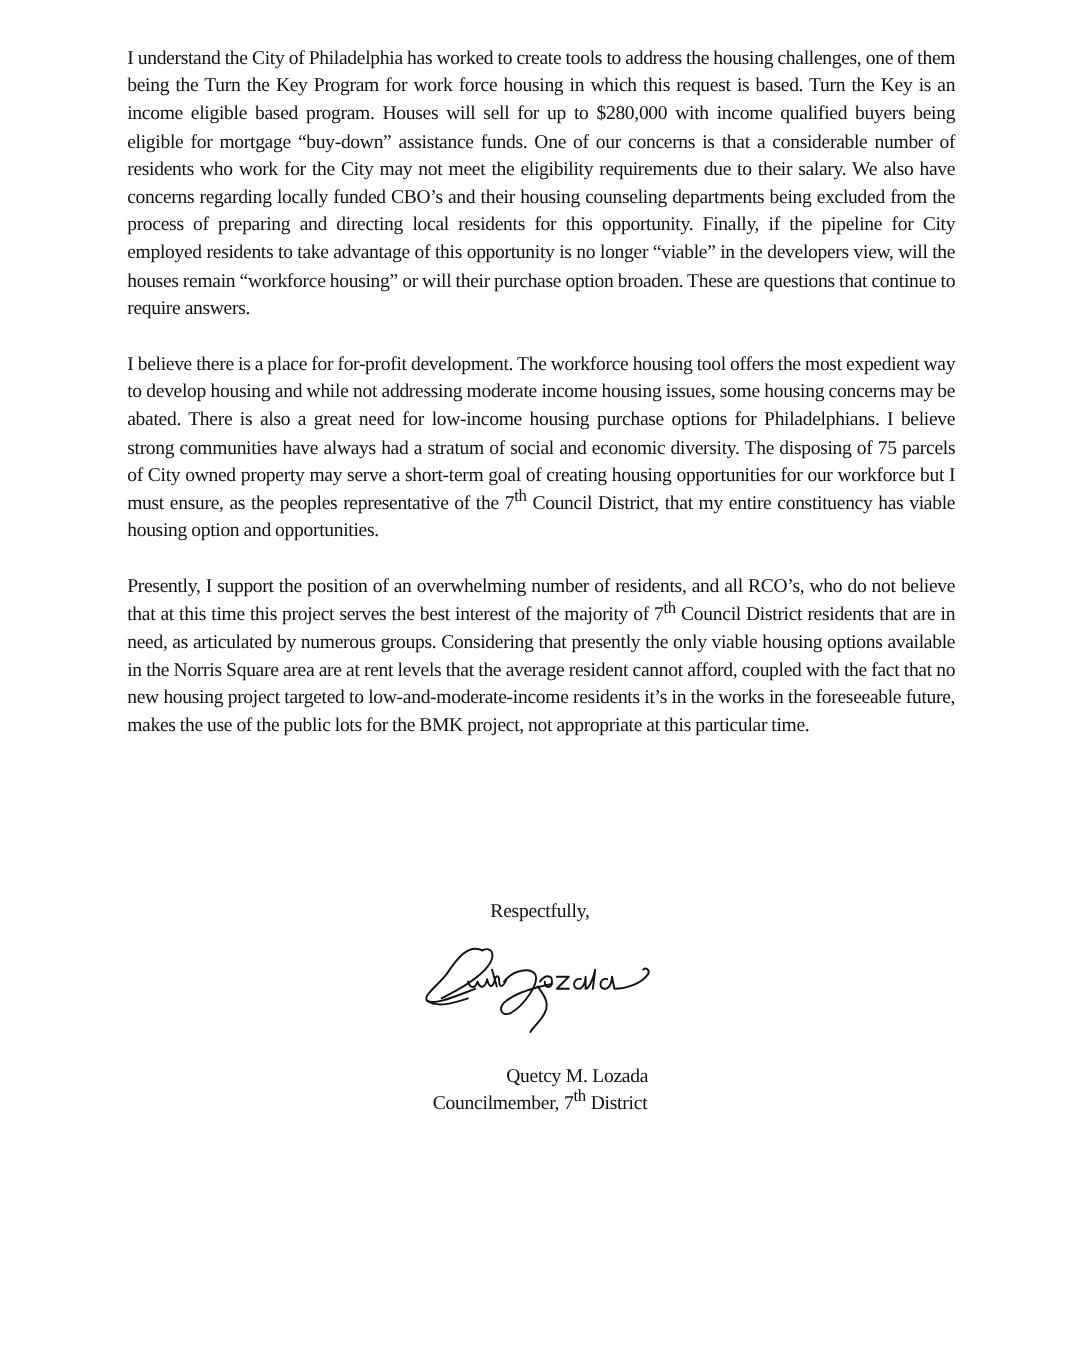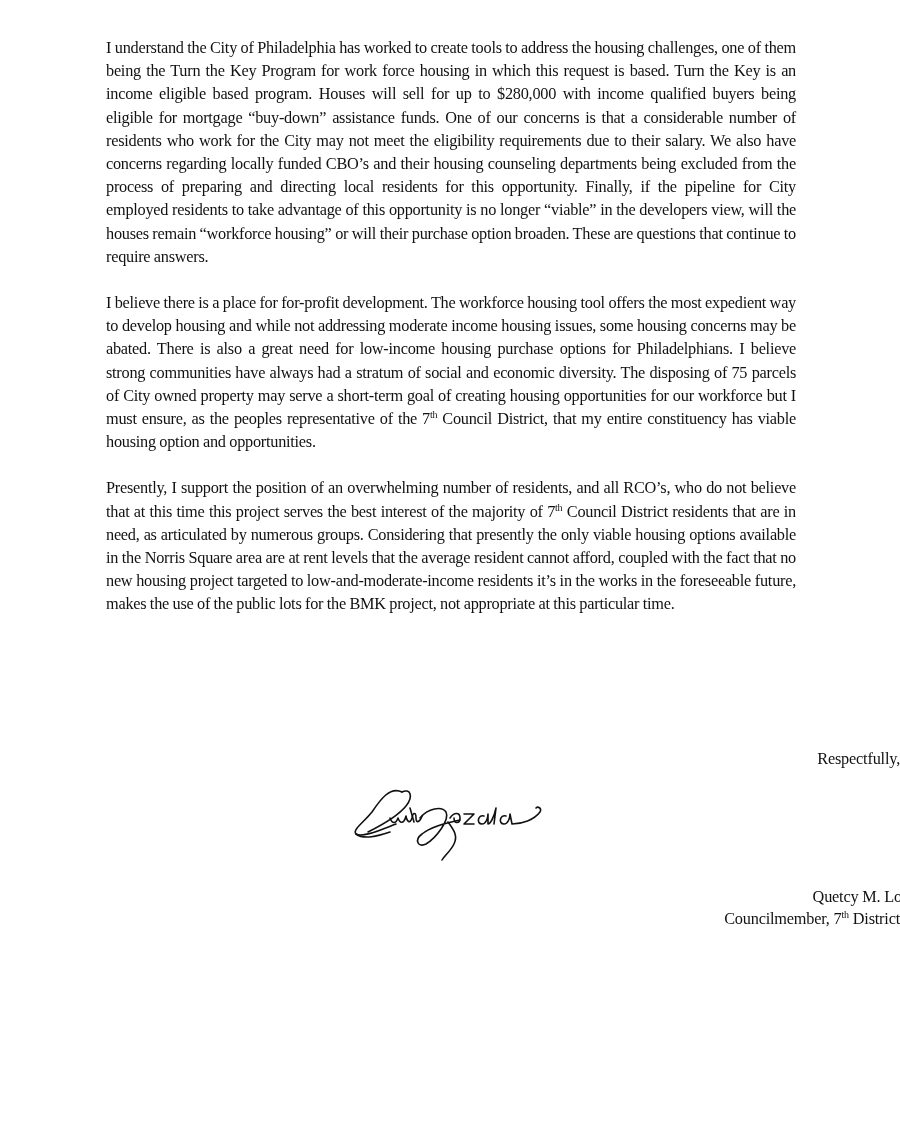--- a/index.html
+++ b/index.html
@@ -23,29 +23,29 @@
     }
     .para {
       margin: 0 0 23px 0;
       font-size: 16.3px;
       line-height: 23.2px;
       text-align: justify;
       letter-spacing: -0.25px;
       word-spacing: -0.3px;
     }
     sup {
-      font-size: 10px;
+      font-size: 14px;
       line-height: 0;
       vertical-align: super;
     }
     .closing {
       position: absolute;
       left: 0;
       width: 900px;
-      text-align: right;
+      text-align: center;
       font-size: 16.3px;
       line-height: 22px;
       letter-spacing: -0.2px;
     }
     .closing-salutation { top: 748px; }
     .signature {
       position: absolute;
       left: 350px;
       top: 778px;
       width: 200px;

